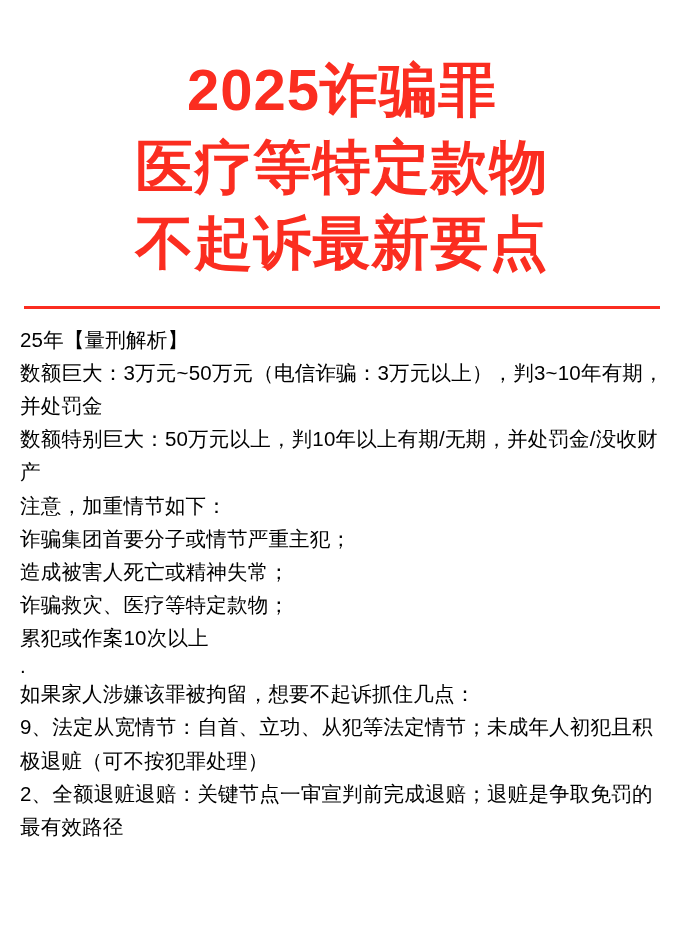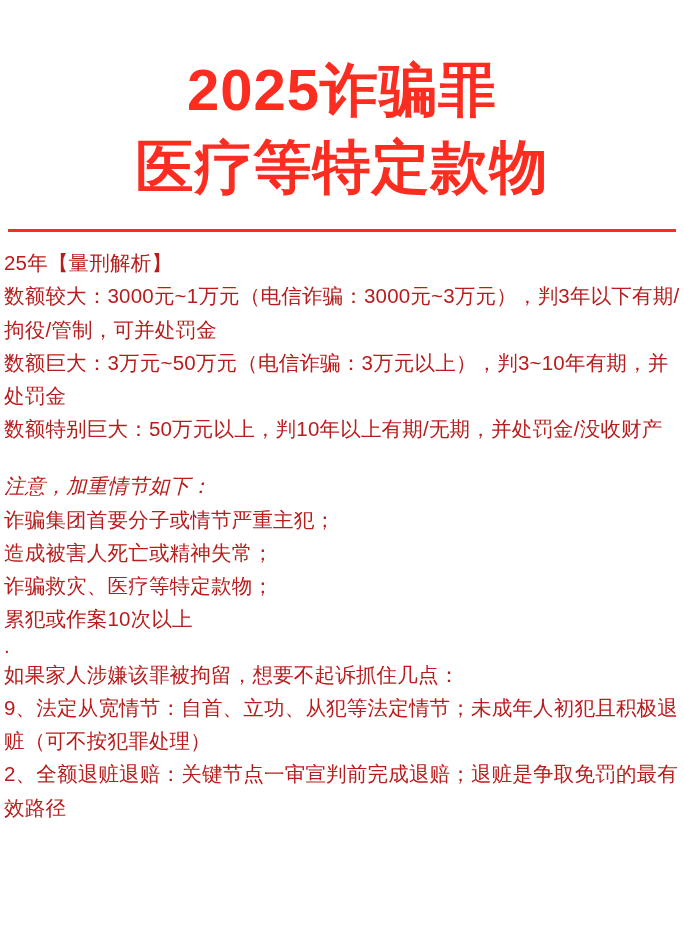--- a/index.html
+++ b/index.html
@@ -12,21 +12,21 @@
     background: #ffffff;
     font-family: "Liberation Sans", "DejaVu Sans", sans-serif;
     color: #111111;
     overflow: hidden;
   }
   .page {
     position: relative;
     width: 684px;
     height: 948px;
     box-sizing: border-box;
-    padding: 0 4px;
+    padding: 0 20px;
   }
   .headline {
     padding-top: 52px;
     text-align: center;
   }
   .headline-line {
     color: #fb2d20;
     font-weight: bold;
     font-size: 58px;
     line-height: 1.32;
@@ -34,50 +34,48 @@
     white-space: nowrap;
   }
   .divider {
     margin: 24px 4px 14px 4px;
     height: 3px;
     background: #fb2d20;
   }
   .body-text {
     font-size: 20.5px;
     line-height: 1.62;
-    color: #b91c1c;
+    color: #000000;
     letter-spacing: 0.2px;
   }
   .para {
     margin: 0;
   }
   .para.gap {
-    margin-top: 24px;
-    font-style: italic;
   }
   .tiny {
     font-size: 20.5px;
     line-height: 1.1;
   }
 </style>
 </head>
 <body>
 
 <div class="page">
 
   <div class="headline">
     <div class="headline-line">2025诈骗罪</div>
     <div class="headline-line">医疗等特定款物</div>
+    <div class="headline-line">不起诉最新要点</div>
   </div>
 
   <div class="divider"></div>
 
   <div class="body-text">
     <p class="para">25年【量刑解析】</p>
-    <p class="para">数额较大：3000元~1万元（电信诈骗：3000元~3万元），判3年以下有期/拘役/管制，可并处罚金</p>
     <p class="para">数额巨大：3万元~50万元（电信诈骗：3万元以上），判3~10年有期，并处罚金</p>
     <p class="para">数额特别巨大：50万元以上，判10年以上有期/无期，并处罚金/没收财产</p>
     <p class="para gap">注意，加重情节如下：</p>
     <p class="para">诈骗集团首要分子或情节严重主犯；</p>
     <p class="para">造成被害人死亡或精神失常；</p>
     <p class="para">诈骗救灾、医疗等特定款物；</p>
     <p class="para">累犯或作案10次以上</p>
     <p class="para tiny">.</p>
     <p class="para">如果家人涉嫌该罪被拘留，想要不起诉抓住几点：</p>
     <p class="para">9、法定从宽情节：自首、立功、从犯等法定情节；未成年人初犯且积极退赃（可不按犯罪处理）</p>

